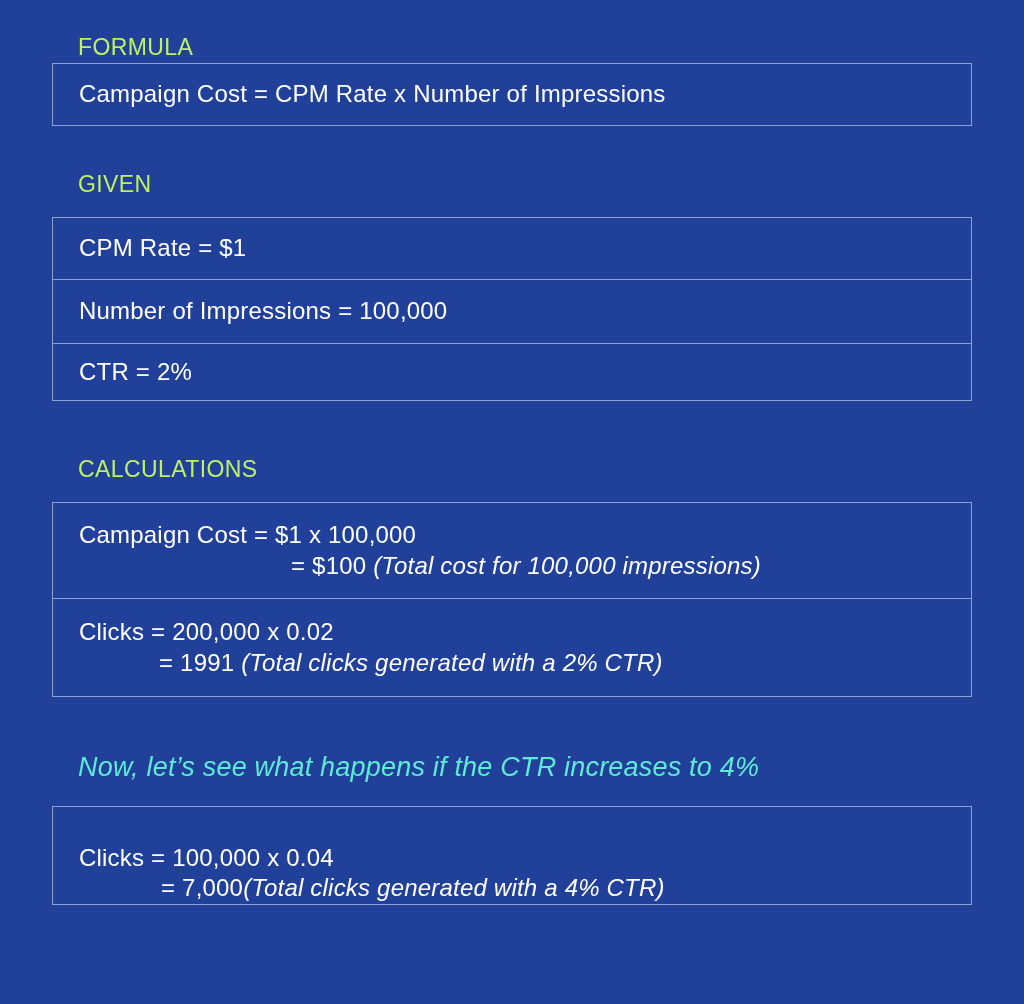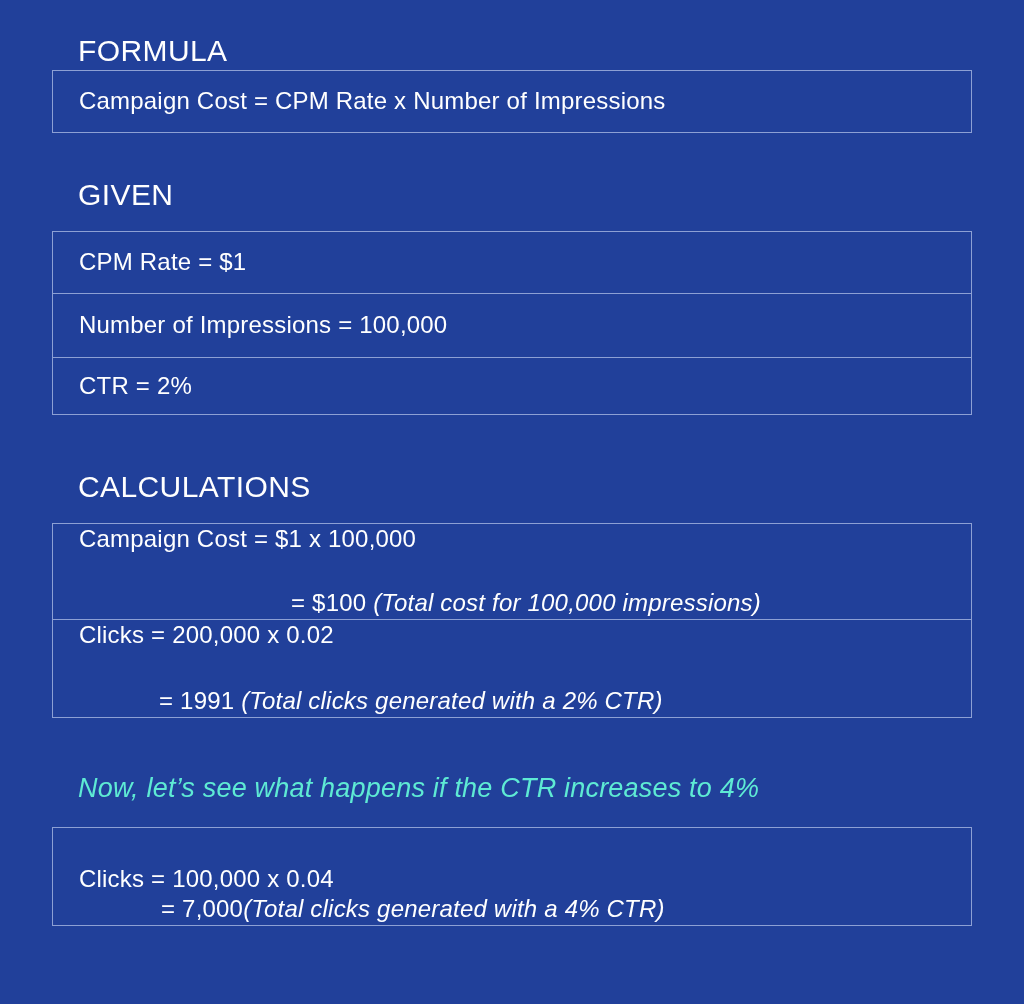--- a/index.html
+++ b/index.html
@@ -18,24 +18,24 @@
   .page {
     position: relative;
     width: 1024px;
     height: 1004px;
     box-sizing: border-box;
     padding: 0 52px;
   }
 
   
   .section-heading {
-    font-size: 30px;
+    font-size: 23px;
     font-weight: 400;
     letter-spacing: 0.4px;
-    color: #ffffff;
+    color: #bef264;
     padding-left: 26px;
     line-height: 1;
   }
 
   
   .box {
     border: 1px solid #8da0d4;
     box-sizing: border-box;
   }
   .row {
@@ -66,21 +66,21 @@
   .box-formula .row { height: 100%; }
 
   .h-given       { margin-top: 47px; }
   .box-given     { margin-top: 21px; }
   .box-given .row { height: 61px; }
   .box-given .row:nth-child(2) { height: 64px; }
   .box-given .row:nth-child(3) { height: 57px; }
 
   .h-calc        { margin-top: 57px; }
   .box-calc      { margin-top: 21px; }
-  .box-calc .row  { height: 95px; justify-content: space-between; }
+  .box-calc .row  { height: 95px; }
   .box-calc .row:nth-child(2) { height: 98px; }
 
   .note-line {
     margin-top: 57px;
     padding-left: 26px;
     font-size: 27px;
     font-style: italic;
     font-weight: 400;
     color: #5eead4;
     letter-spacing: 0.2px;

